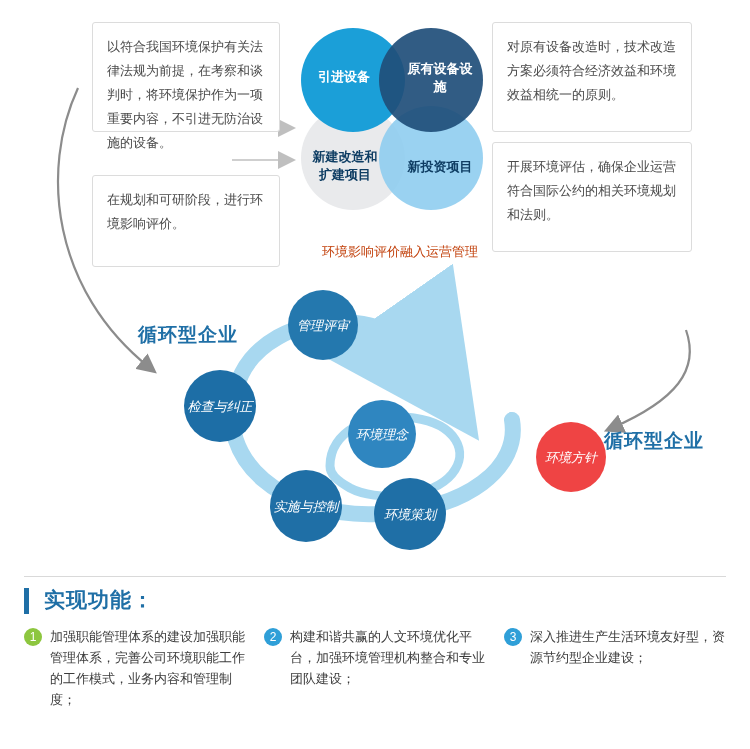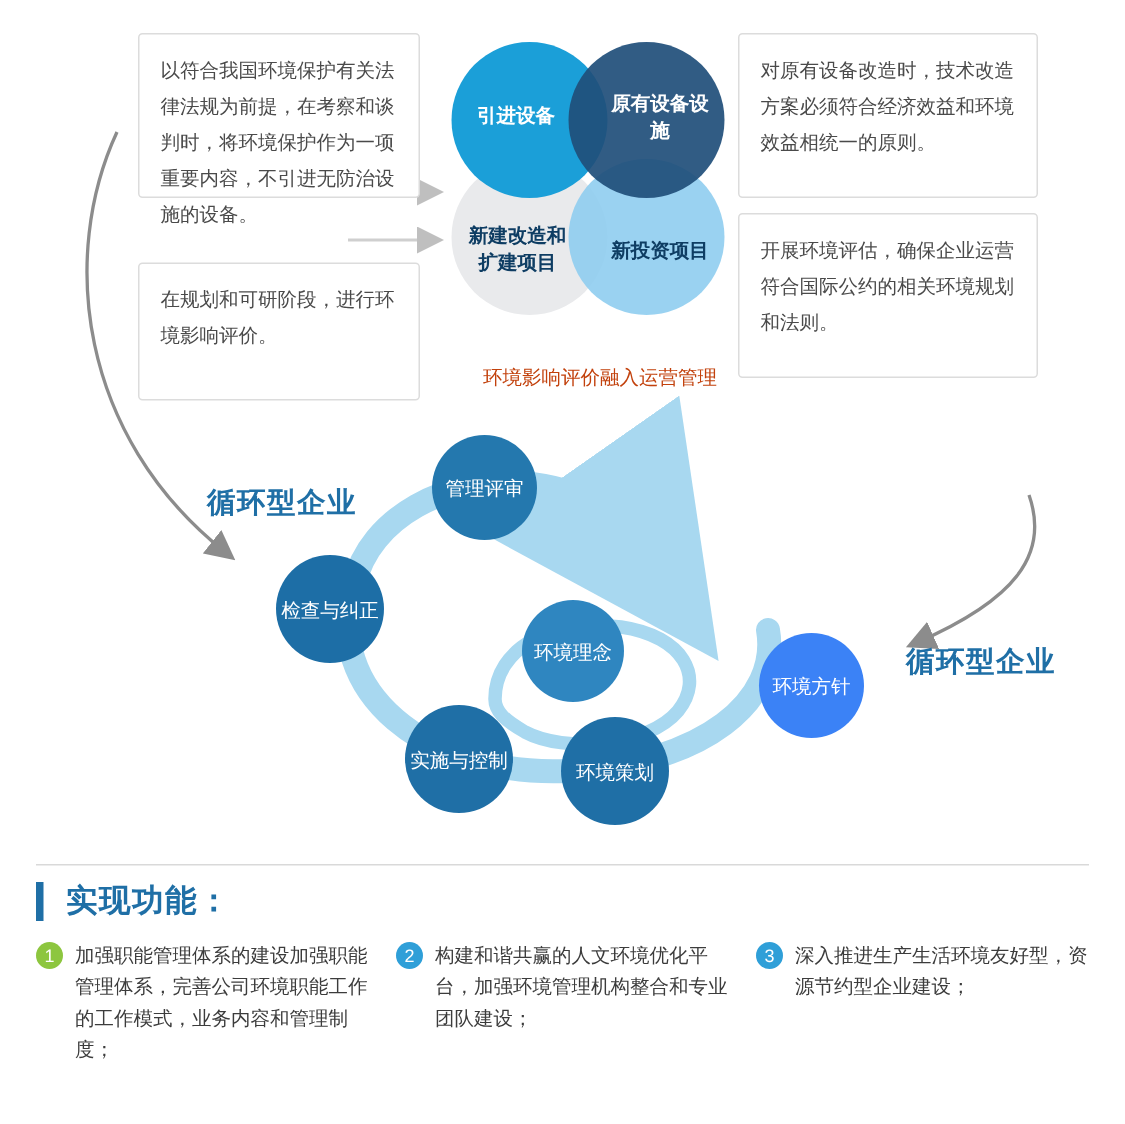--- a/index.html
+++ b/index.html
@@ -48,28 +48,28 @@
   .venn-caption{
     position:absolute;left:290px;top:243px;width:220px;text-align:center;
     font-size:13px;color:#c2410c;
   }
 
   
   .cycle{position:absolute;left:0;top:270px;width:750px;height:290px;}
   .node{
     position:absolute;border-radius:50%;background:#1a6fa8;
     color:#fff;display:flex;align-items:center;justify-content:center;
-    text-align:center;font-size:13px;line-height:17px;font-weight:normal;
+    text-align:center;font-size:13px;line-height:17px;font-weight:normal;font-style:italic;
   }
   .n-manage{left:288px;top:20px;width:70px;height:70px;background:#2478ae;}
   .n-check{left:184px;top:100px;width:72px;height:72px;background:#1d6ea6;}
   .n-impl{left:250px;top:200px;width:72px;height:72px;background:#1f6fa6;margin-left:20px;}
   .n-plan{left:374px;top:208px;width:72px;height:72px;background:#1f6fa6;}
   .n-idea{left:348px;top:130px;width:68px;height:68px;background:#2f86c0;}
-  .n-policy{left:506px;top:152px;width:70px;height:70px;background:#3b82f6;}
+  .n-policy{left:536px;top:152px;width:70px;height:70px;background:#ef4444;}
 
   .label-left{
     position:absolute;left:138px;top:52px;font-size:19px;font-weight:bold;color:#1f6fa6;
     letter-spacing:1px;
   }
   .label-right{
     position:absolute;left:604px;top:158px;font-size:19px;font-weight:bold;color:#1f6fa6;
     letter-spacing:1px;
   }
 

